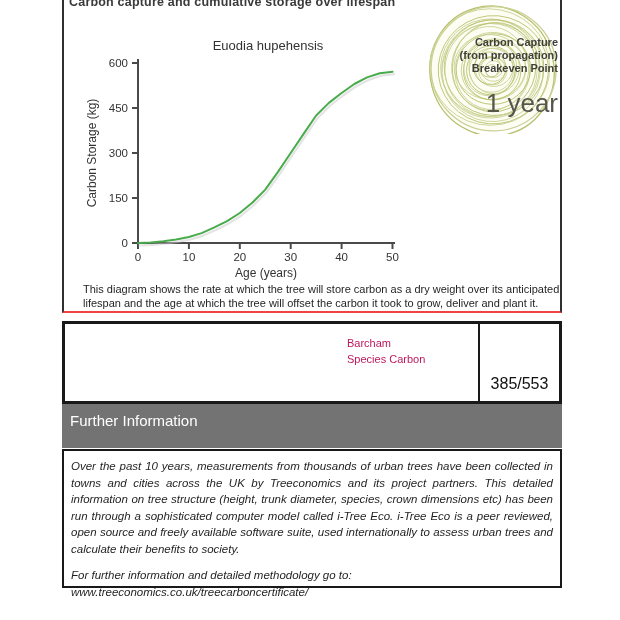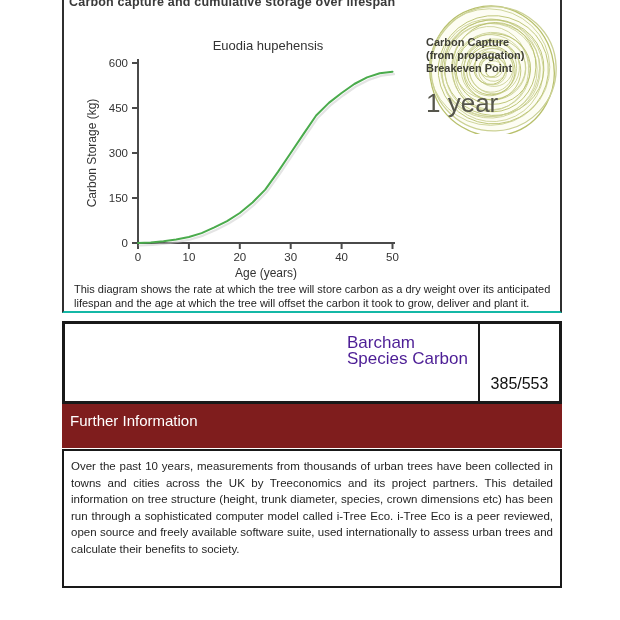--- a/index.html
+++ b/index.html
@@ -1,42 +1,42 @@
 <!DOCTYPE html>
 <html><head>
 <meta charset="utf-8">
 <style>
   html,body{margin:0;padding:0;background:#ffffff;}
   .page{position:relative;width:620px;height:620px;background:#fff;overflow:hidden;
         font-family:"Liberation Sans",sans-serif;color:#222;}
   
   .box1{position:absolute;left:62px;top:0;width:500px;height:313px;box-sizing:border-box;
-        border-left:2px solid #2f2f2f;border-right:2px solid #2f2f2f;border-bottom:2px solid #14b8a6;}
+        border-left:2px solid #2f2f2f;border-right:2px solid #2f2f2f;border-bottom:2px solid #ef4444;}
   .page-title{position:absolute;left:5px;top:-5px;font-size:12.5px;font-weight:bold;
         color:#3a3a3a;letter-spacing:.2px;white-space:nowrap;}
   .chart-wrap{position:absolute;left:18px;top:26px;width:330px;height:265px;}
   .badge{position:absolute;left:362px;top:2px;width:132px;height:132px;}
   .badge svg{position:absolute;left:0;top:0;}
-  .badge-text{position:absolute;left:0;top:34px;width:132px;text-align:left;}
+  .badge-text{position:absolute;left:0;top:34px;width:132px;text-align:right;}
   .badge-line{font-size:11px;font-weight:bold;color:#3f3f37;line-height:13px;}
   .badge-value{font-size:26px;color:#56564c;margin-top:14px;line-height:28px;}
-  .desc{position:absolute;left:10px;top:283px;width:482px;font-size:11px;line-height:13.5px;color:#1f1f1f;}
+  .desc{position:absolute;left:19px;top:283px;width:482px;font-size:11px;line-height:13.5px;color:#1f1f1f;}
   
   .rank{position:absolute;left:62px;top:321px;width:500px;height:83px;box-sizing:border-box;
         border:3px solid #191919;display:flex;}
   .rank-left{flex:0 0 413px;border-right:2.5px solid #191919;position:relative;}
-  .rank-label{position:absolute;left:282px;top:11px;font-size:17px;line-height:16px;color:#4c1d95;}
+  .rank-label{position:absolute;left:282px;top:11px;font-size:11px;line-height:16px;color:#be185d;}
   .rank-right{flex:1;display:flex;align-items:center;justify-content:center;}
   .rank-value{font-size:16px;color:#111;padding-bottom:6px;margin-top:48px;}
   
   .info-bar{position:absolute;left:62px;top:404px;width:500px;height:44px;box-sizing:border-box;
-        background:#7f1d1d;}
+        background:#737373;}
   .info-bar-title{color:#ffffff;font-size:15px;padding:8px 0 0 8px;}
   .info-box{position:absolute;left:62px;top:449px;width:500px;height:139px;box-sizing:border-box;
-        border:2.5px solid #191919;padding:7px 7px 0 7px;}
+        border:2.5px solid #191919;padding:7px 7px 0 7px;font-style:italic;}
   .info-par{margin:0;font-size:11.5px;line-height:16.5px;color:#1f1f1f;text-align:justify;}
   .info-link{margin:10px 0 0 0;font-size:11.5px;line-height:16.5px;color:#1f1f1f;}
   svg text{font-family:"Liberation Sans",sans-serif;}
 </style>
 </head>
 <body>
 
 <div class="page">
 
   <div class="box1">
@@ -131,15 +131,16 @@
       <div class="rank-value">385/553</div>
     </div>
   </div>
 
   <div class="info-bar">
     <div class="info-bar-title">Further Information</div>
   </div>
 
   <div class="info-box">
     <p class="info-par">Over the past 10 years, measurements from thousands of urban trees have been collected in towns and cities across the UK by Treeconomics and its project partners. This detailed information on tree structure (height, trunk diameter, species, crown dimensions etc) has been run through a sophisticated computer model called i-Tree Eco. i-Tree Eco is a peer reviewed, open source and freely available software suite, used internationally to assess urban trees and calculate their benefits to society.</p>
+    <p class="info-link">For further information and detailed methodology go to: www.treeconomics.co.uk/treecarboncertificate/</p>
   </div>
 
 </div>
 
 </body></html>

